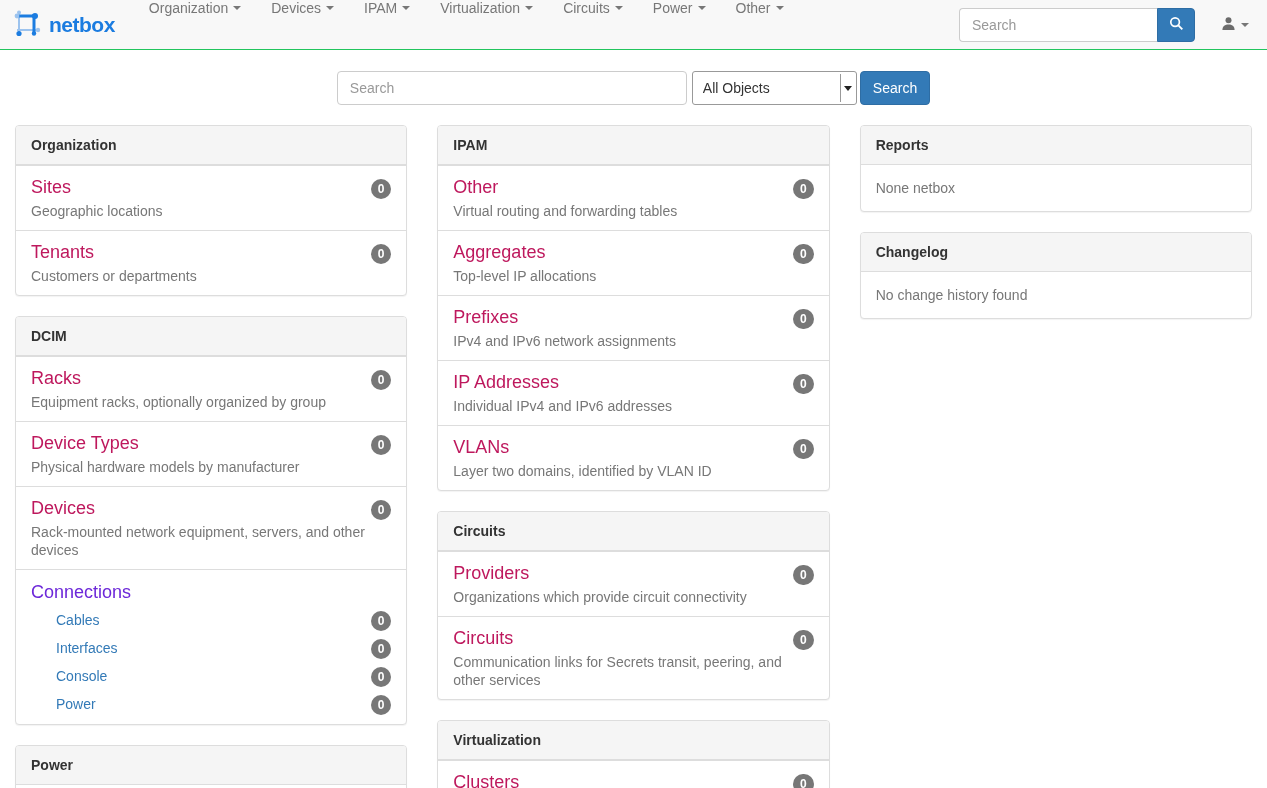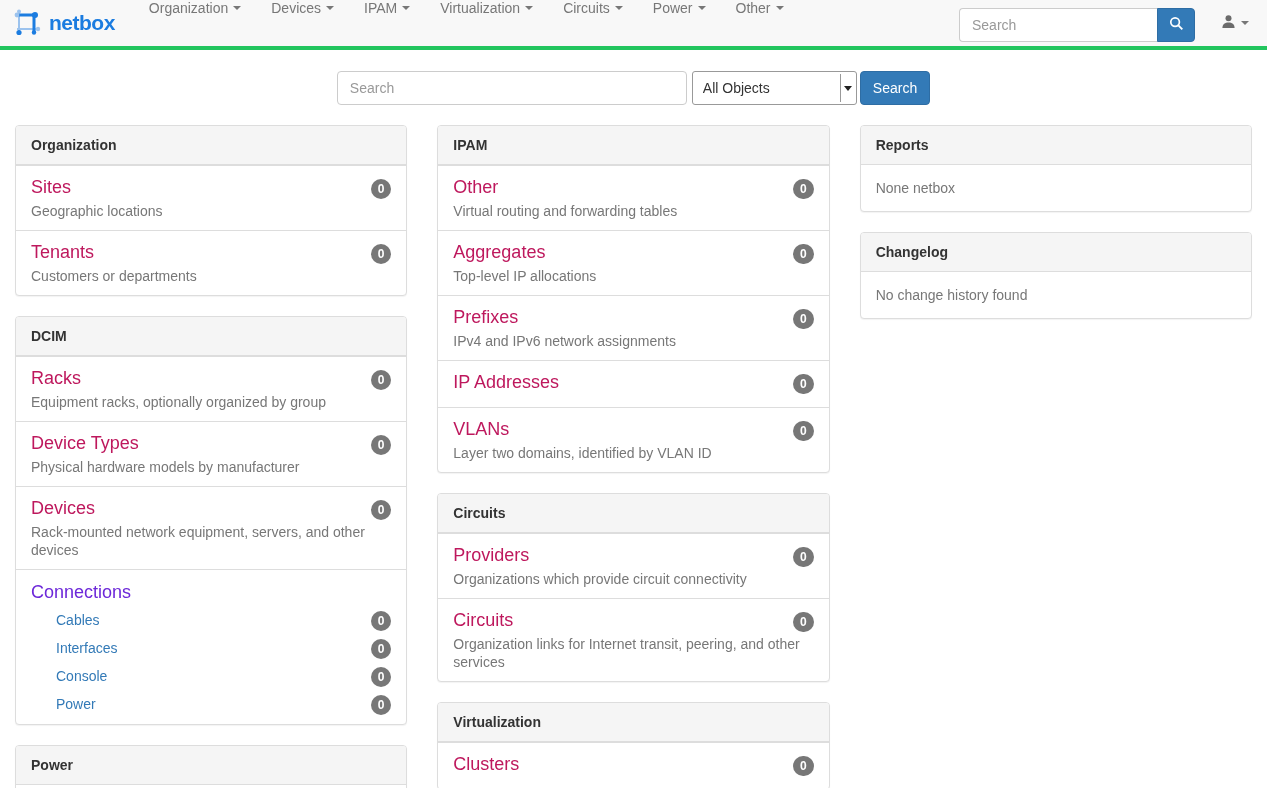--- a/index.html
+++ b/index.html
@@ -1,20 +1,20 @@
 <!DOCTYPE html>
 <html><head>
 <meta charset="utf-8">
 <style>
   * { margin:0; padding:0; box-sizing:border-box; }
   html,body { width:1267px; height:788px; overflow:hidden; background:#fff;
     font-family:"Liberation Sans","DejaVu Sans",sans-serif; font-size:14px; color:#333; }
 
   
-  .navbar { height:50px; background:#f8f8f8; border-bottom:4px solid #22c55e;
+  .navbar { height:50px; background:#f8f8f8; border-bottom:1px solid #22c55e;
     display:flex; align-items:stretch; }
   .brand { display:flex; align-items:center; padding:0 15px 0 12px; cursor:pointer; }
   .brand-text { font-size:21px; font-weight:bold; color:#1b7ce0; margin-left:7px; letter-spacing:-0.5px; }
   .nav-menu { display:flex; list-style:none; align-items:stretch; margin-left:4px; }
   .nav-menu a { display:flex; align-items:center; padding:0 15px; color:#777;
     text-decoration:none; cursor:pointer; }
   .caret { display:inline-block; margin-left:5px; border-left:4px solid transparent;
     border-right:4px solid transparent; border-top:4px solid #777; }
   .nav-spacer { flex:1; }
   .nav-search { display:flex; align-items:flex-start; padding-top:8px; margin-right:14px; }
@@ -243,39 +243,40 @@
         <div class="item-desc">Top-level IP allocations</div>
       </div>
       <div class="item">
         <span class="badge">0</span>
         <a class="item-title">Prefixes</a>
         <div class="item-desc">IPv4 and IPv6 network assignments</div>
       </div>
       <div class="item">
         <span class="badge">0</span>
         <a class="item-title">IP Addresses</a>
+        <div class="item-desc">Individual IPv4 and IPv6 addresses</div>
       </div>
       <div class="item">
         <span class="badge">0</span>
         <a class="item-title">VLANs</a>
         <div class="item-desc">Layer two domains, identified by VLAN ID</div>
       </div>
     </div>
 
     <div class="panel">
       <div class="panel-heading">Circuits</div>
       <div class="item">
         <span class="badge">0</span>
         <a class="item-title">Providers</a>
         <div class="item-desc">Organizations which provide circuit connectivity</div>
       </div>
       <div class="item">
         <span class="badge">0</span>
         <a class="item-title">Circuits</a>
-        <div class="item-desc">Organization links for Internet transit, peering, and other services</div>
+        <div class="item-desc">Communication links for Secrets transit, peering, and other services</div>
       </div>
     </div>
 
     <div class="panel">
       <div class="panel-heading">Virtualization</div>
       <div class="item">
         <span class="badge">0</span>
         <a class="item-title">Clusters</a>
       </div>
     </div>

